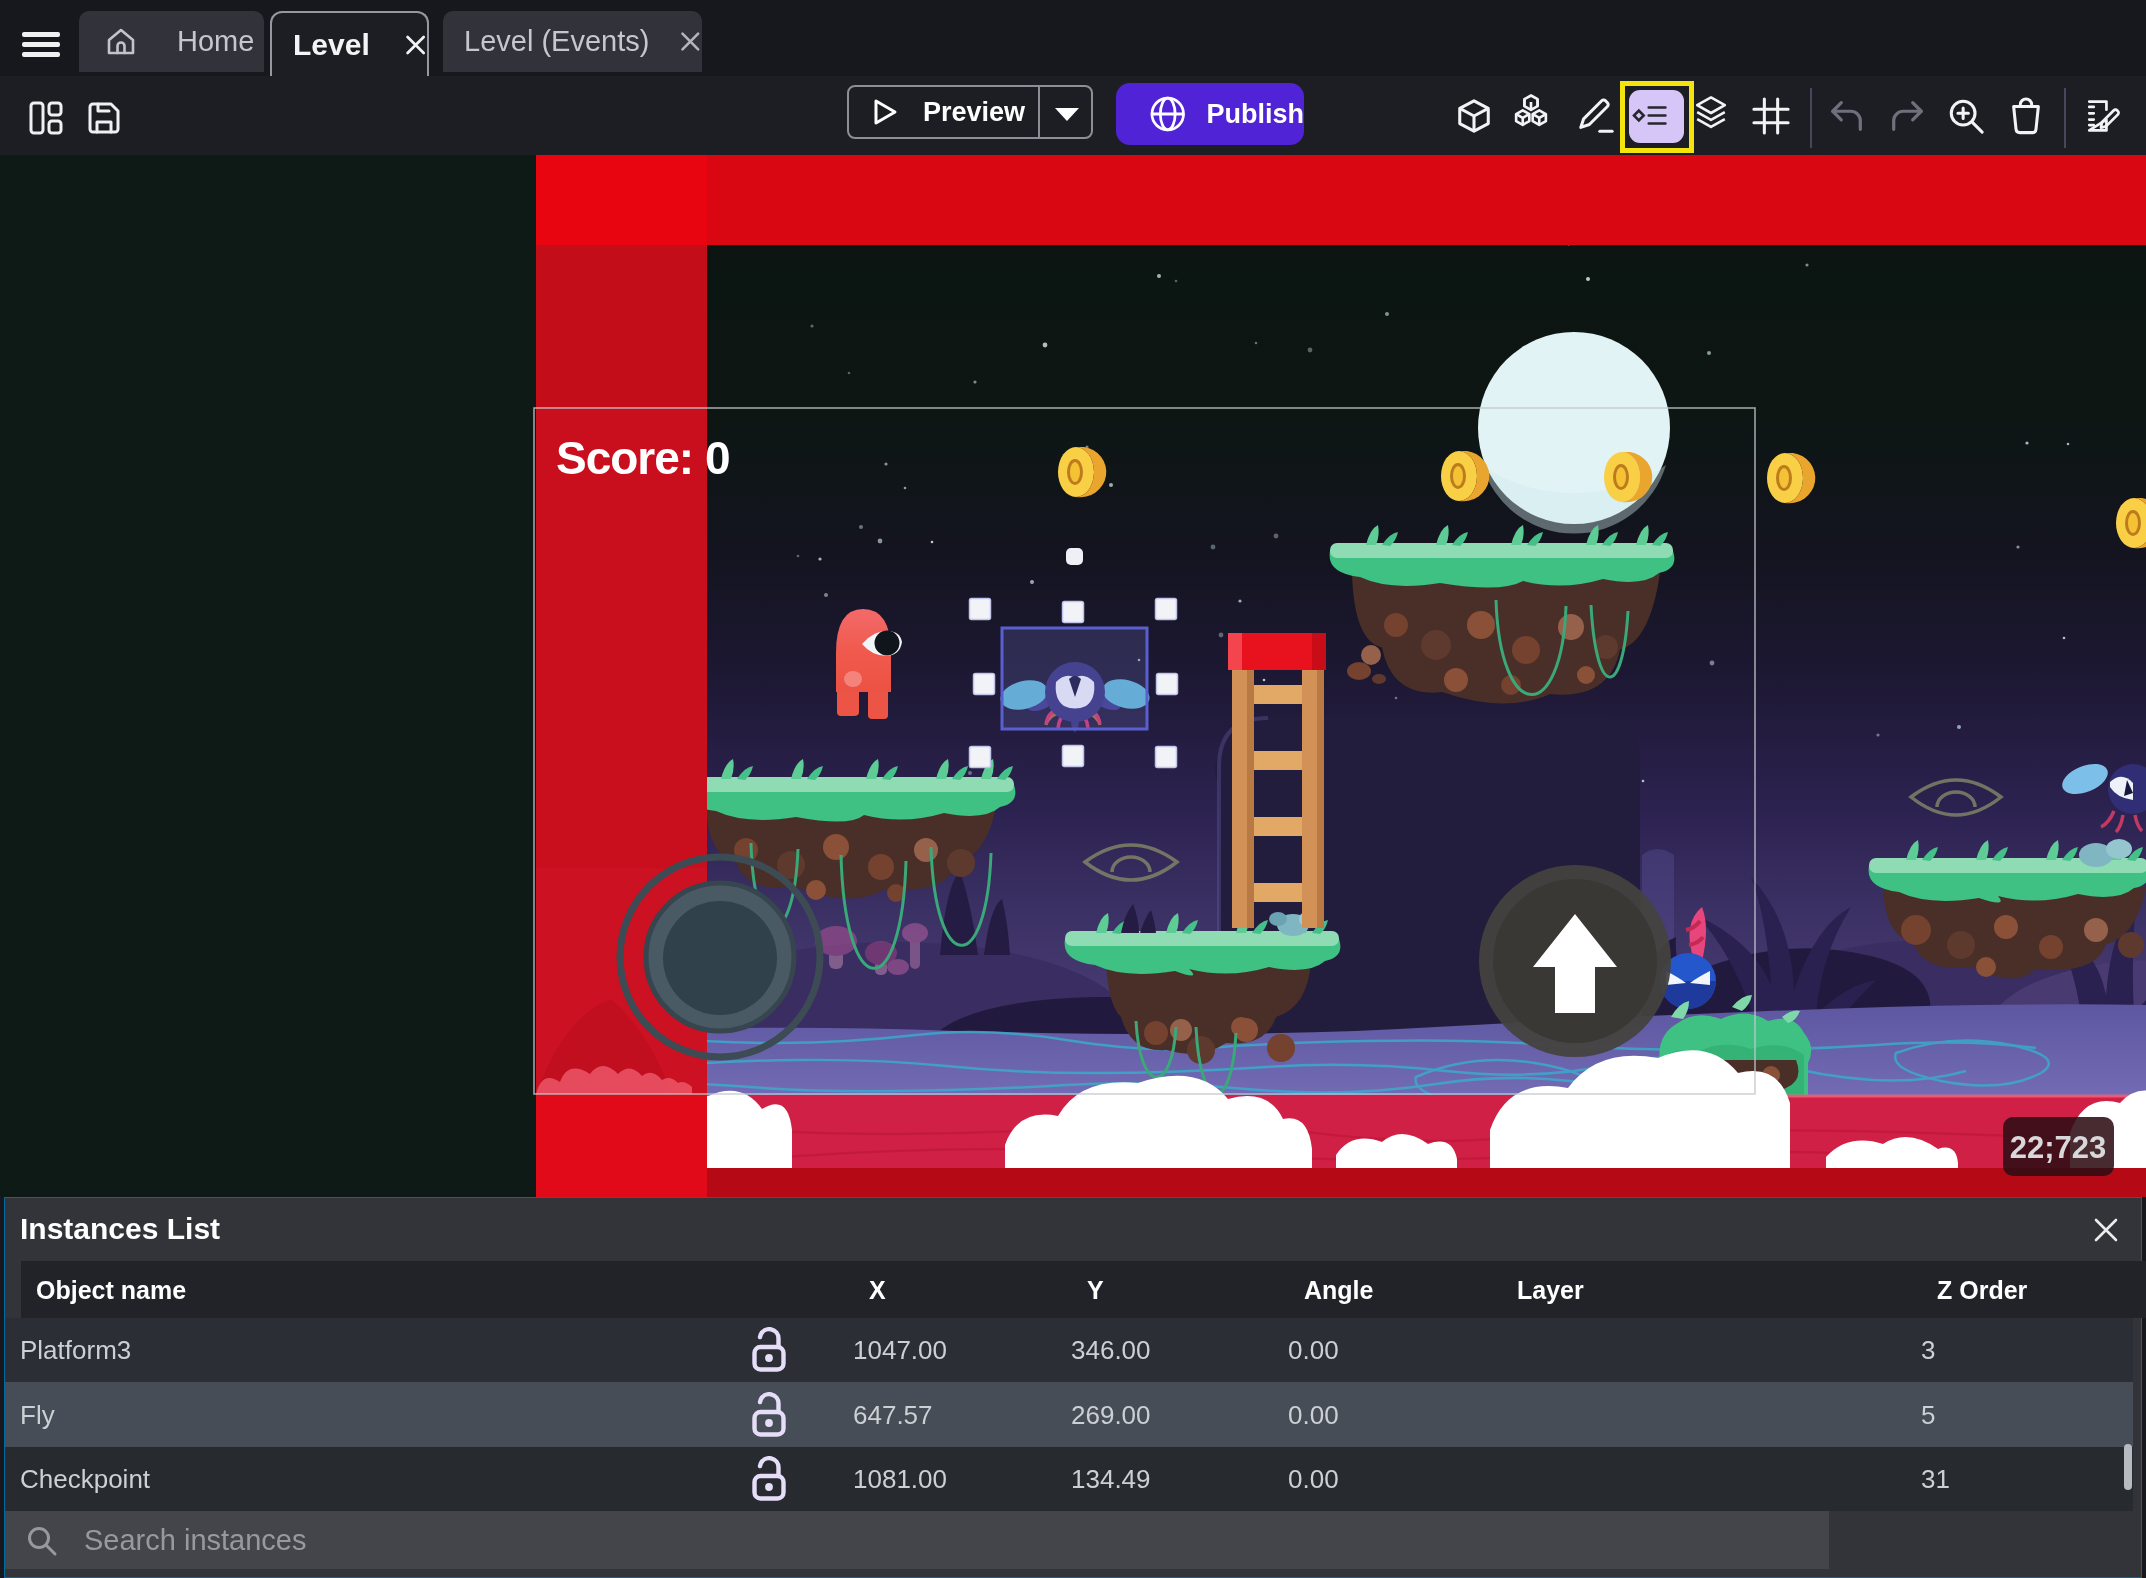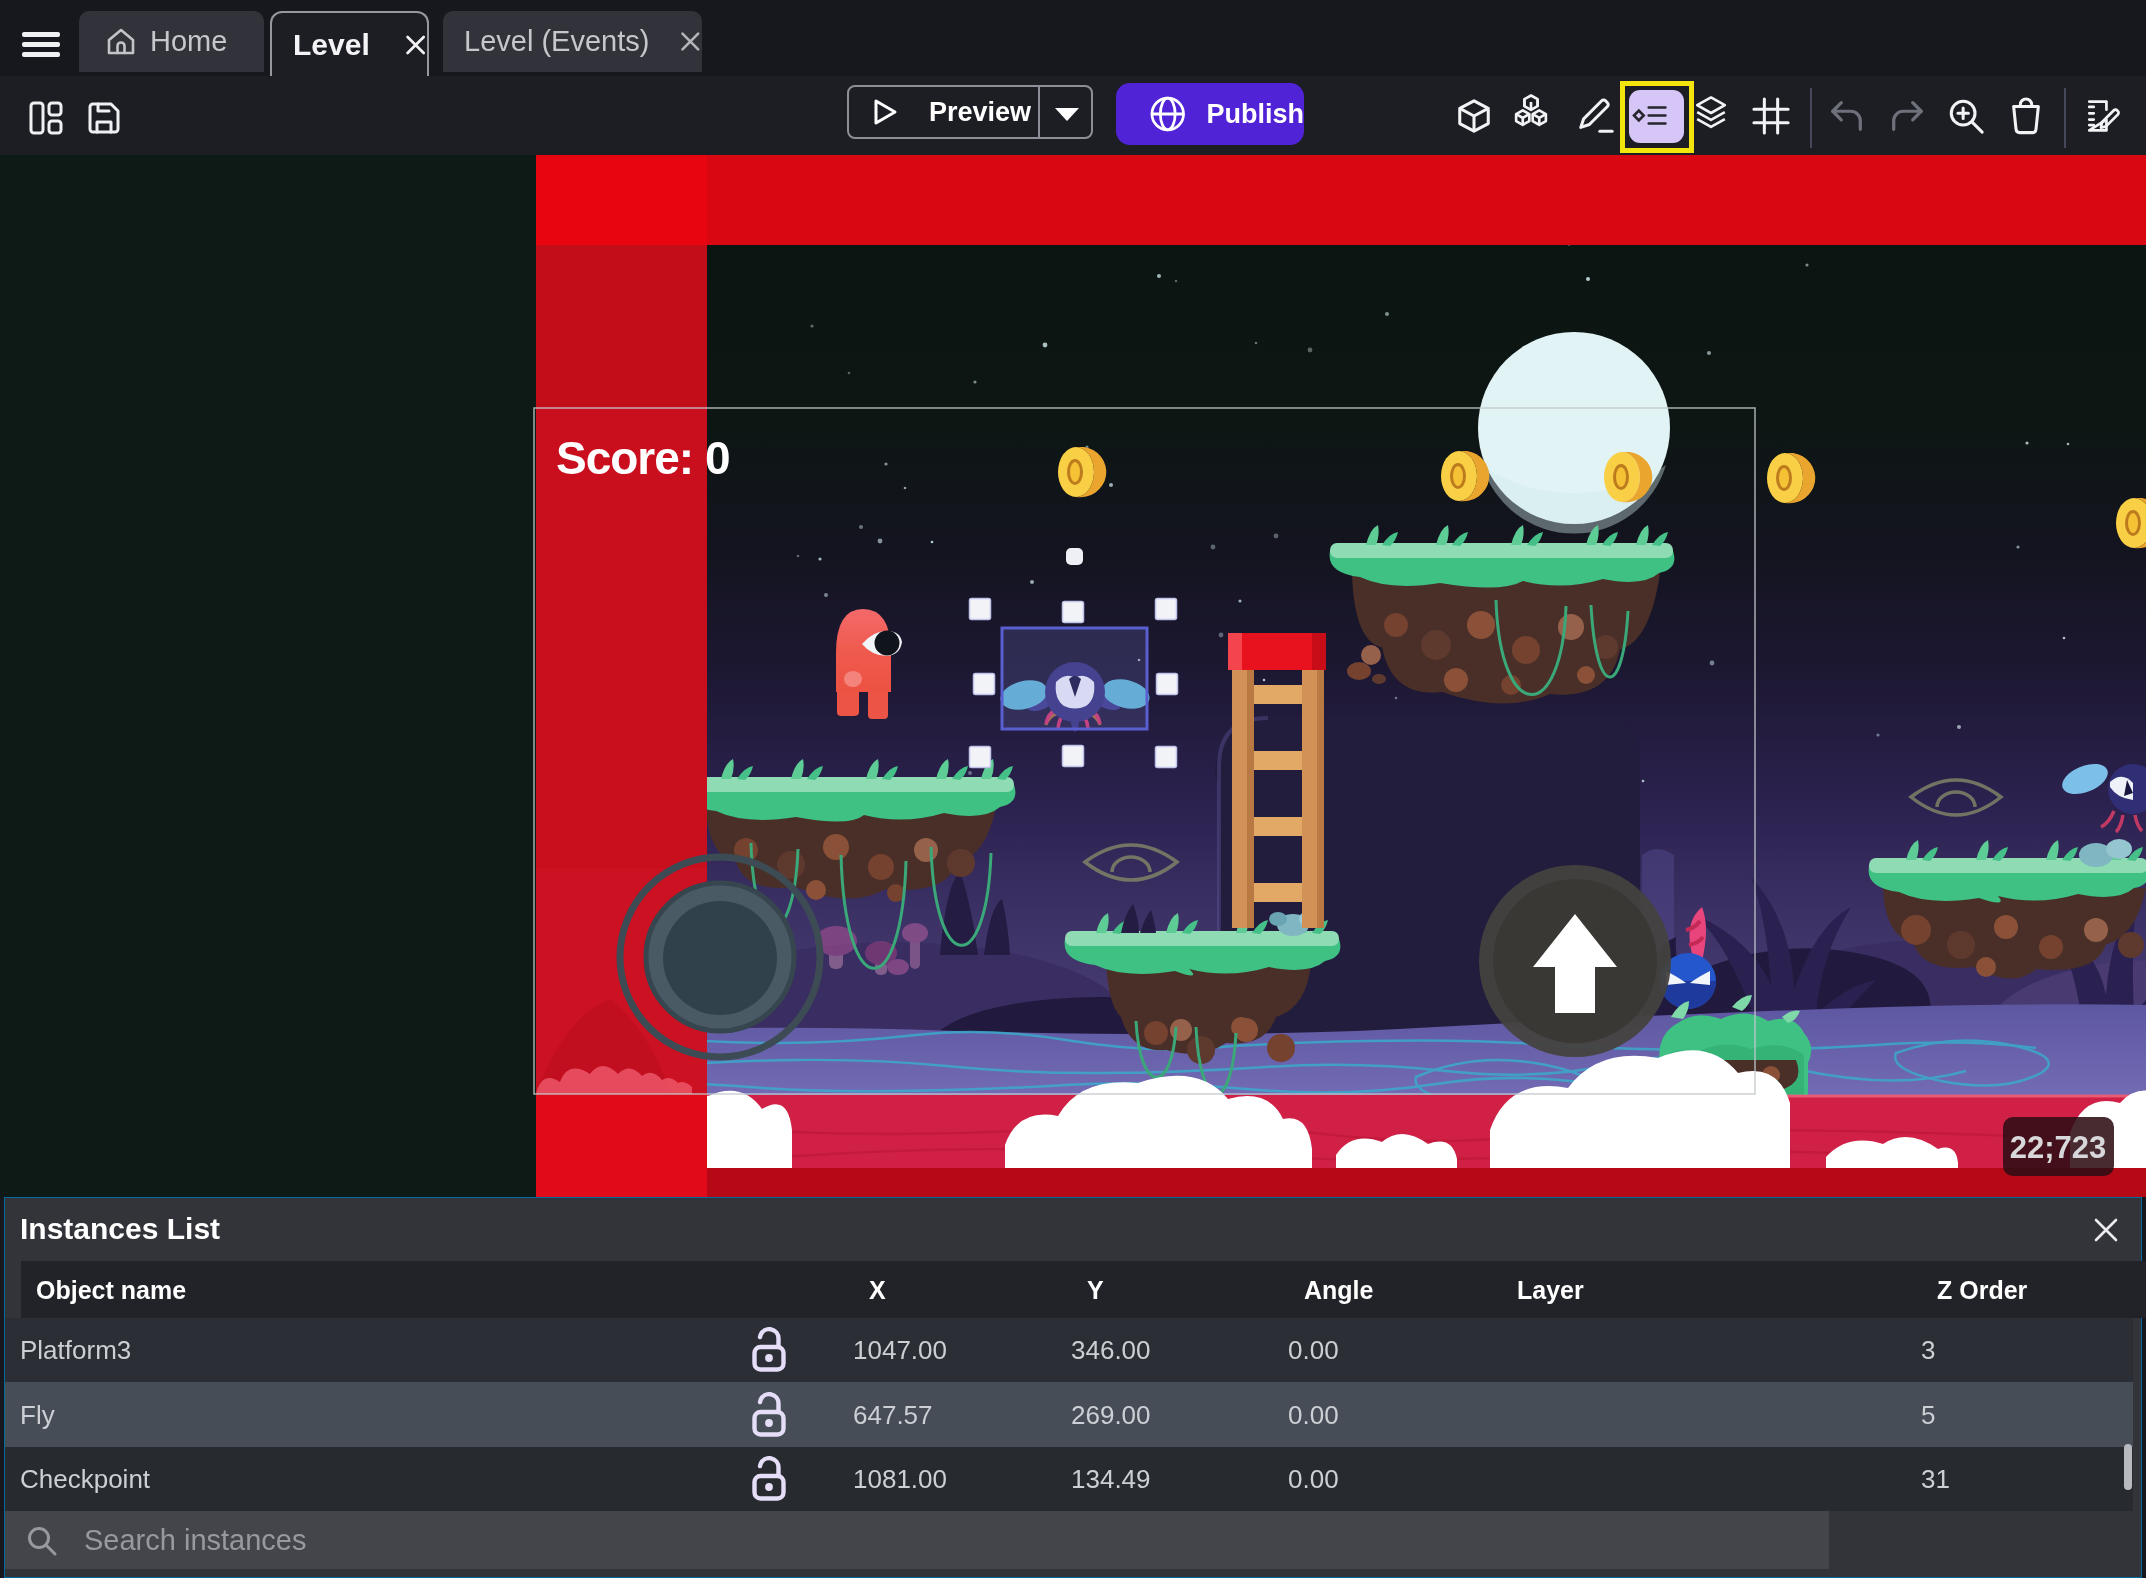--- a/index.html
+++ b/index.html
@@ -21,21 +21,21 @@
 <div id="row1"></div>
 <div id="row2"></div>
 <div class="ham" style="top:32px"></div>
 <div class="ham" style="top:42px"></div>
 <div class="ham" style="top:52px"></div>
 <div class="tab" id="tabHome">
  <svg style="margin-left:26px" width="32" height="32" viewBox="0 0 32 32" fill="none" stroke="#c3c4c9" stroke-width="2.6" stroke-linejoin="round" stroke-linecap="round">
       <path d="M4 14 L16 4 L28 14 V27 H4 Z"></path>
       <path d="M12.5 27 v-7 a3.5 3.5 0 0 1 7 0 v7"></path>
     </svg>
- <div class="tabtxt" style="margin-left:13px">Home</div>
+ <div class="tabtxt" style="margin-left:40px">Home</div>
 </div>
 <div class="tab" id="tabLevel">
  <div class="tabtxt" style="margin-left:21px;color:#f4f4f6;font-weight:700;font-size:30px">Level</div>
  <svg style="margin-left:34px" width="26" height="26" viewBox="0 0 26 26" stroke="#f2f2f4" stroke-width="3" stroke-linecap="round">
       <path d="M4 4 L22 22 M22 4 L4 22"></path>
     </svg>
 </div>
 <div class="tab" id="tabEvents">
  <div class="tabtxt" style="margin-left:21px">Level (Events)</div>
  <svg style="margin-left:30px" width="25" height="25" viewBox="0 0 26 26" stroke="#b4b5bb" stroke-width="3" stroke-linecap="round">
@@ -49,21 +49,21 @@
   </svg>
 <svg class="icbtn" style="left:85px;top:99px" width="38" height="38" viewBox="0 0 38 38" fill="none" stroke="#eef0f2" stroke-width="3" stroke-linejoin="round" stroke-linecap="round">
     <path d="M5 8 a3 3 0 0 1 3-3 H26 L33 12 V30 a3 3 0 0 1 -3 3 H8 a3 3 0 0 1 -3-3 Z"></path>
     <path d="M12 33 v-10 h14 v10"></path>
     <path d="M13 5 v7 h11"></path>
   </svg>
 <div id="prev">
  <svg style="margin-left:20px" width="30" height="30" viewBox="0 0 30 30" fill="none" stroke="#fff" stroke-width="3" stroke-linejoin="round">
       <path d="M7 4 L26 15 L7 26 Z"></path>
     </svg>
- <div style="margin-left:30px;font-size:27px;font-weight:700;color:#fff">Preview</div>
+ <div style="margin-left:24px;font-size:27px;font-weight:700;color:#fff">Preview</div>
  <div style="position:absolute;left:189px;top:0;width:1.5px;height:50px;background:#8d8f98"></div>
  <svg style="position:absolute;left:204px;top:19px" width="28" height="16" viewBox="0 0 28 16">
       <path d="M2 2 L14 15 L26 2 Z" fill="#fff"></path>
     </svg>
 </div>
 <div id="pub">
  <svg style="margin-left:32px" width="40" height="40" viewBox="0 0 40 40" fill="none" stroke="#fff" stroke-width="2.8">
       <circle cx="20" cy="20" r="16"></circle>
       <ellipse cx="20" cy="20" rx="7.5" ry="16"></ellipse>
       <path d="M4 20 H36"></path>

